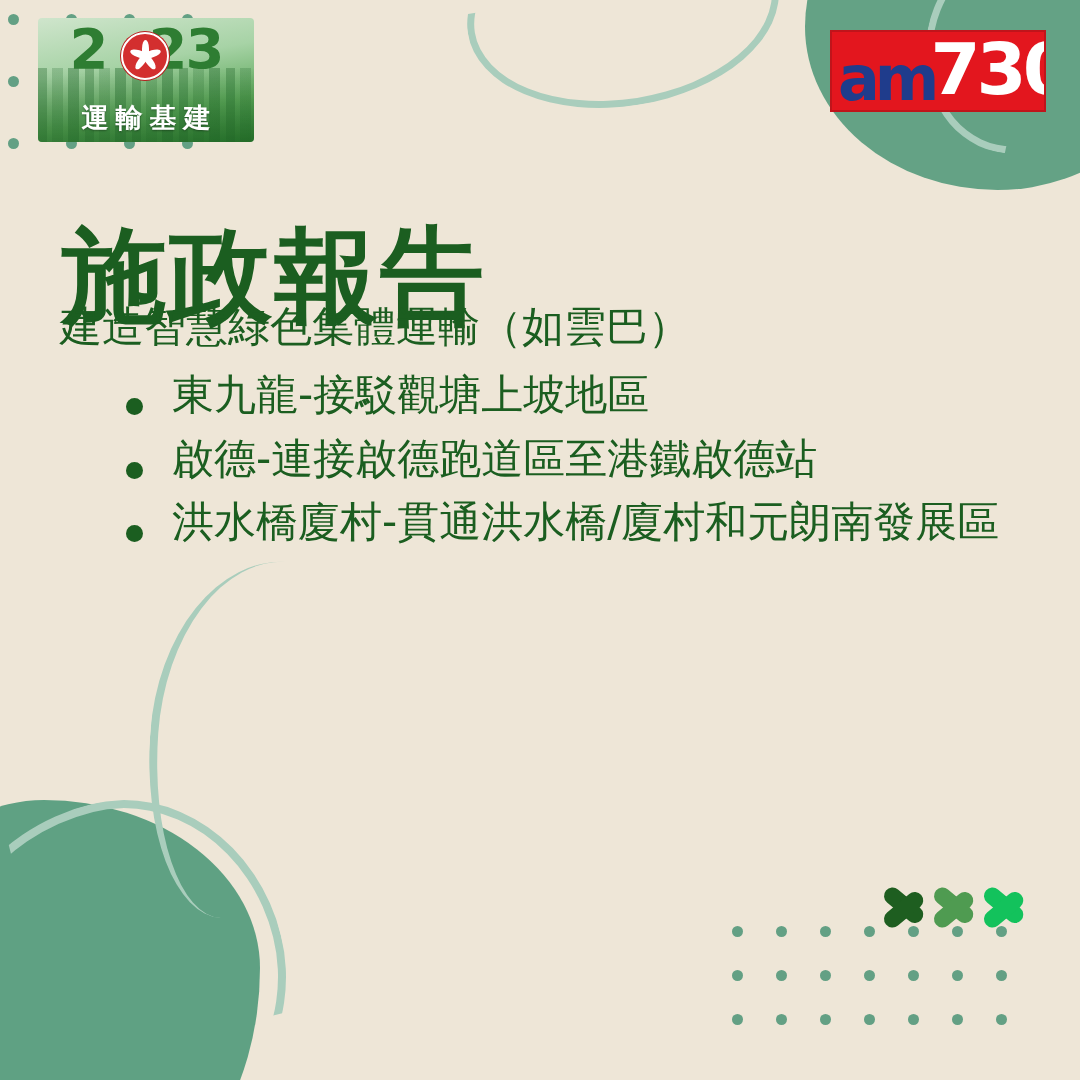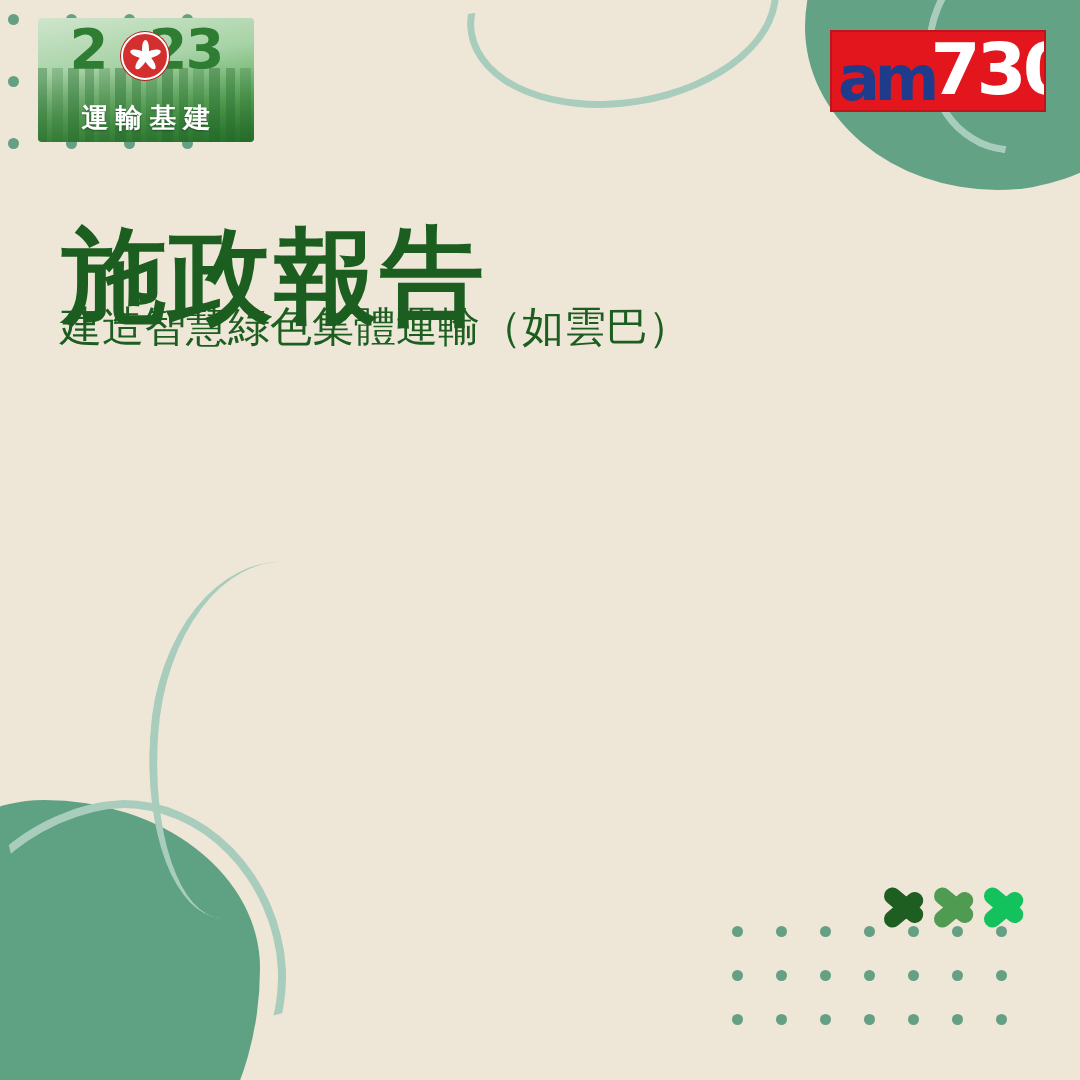--- a/index.html
+++ b/index.html
@@ -304,20 +304,25 @@
 
   <div id="logo-am730">
     <span class="am">am</span>
     <span class="seventhirty">730</span>
   </div>
 
   <h1 id="headline">施政報告</h1>
 
   <div id="content">
     <div id="lead-text">建造智慧綠色集體運輸（如雲巴）</div>
+    <ul id="bullet-list">
+      <li>東九龍-接駁觀塘上坡地區</li>
+      <li>啟德-連接啟德跑道區至港鐵啟德站</li>
+      <li>洪水橋廈村-貫通洪水橋/廈村和元朗南發展區</li>
+    </ul>
   </div>
 
   <div id="chevrons">
     <div class="chevron" style="color: rgb(30, 94, 32);">
         <span class="up"></span>
         <span class="down"></span>
       </div>
     <div class="chevron" style="color: rgb(79, 155, 81);">
         <span class="up"></span>
         <span class="down"></span>

